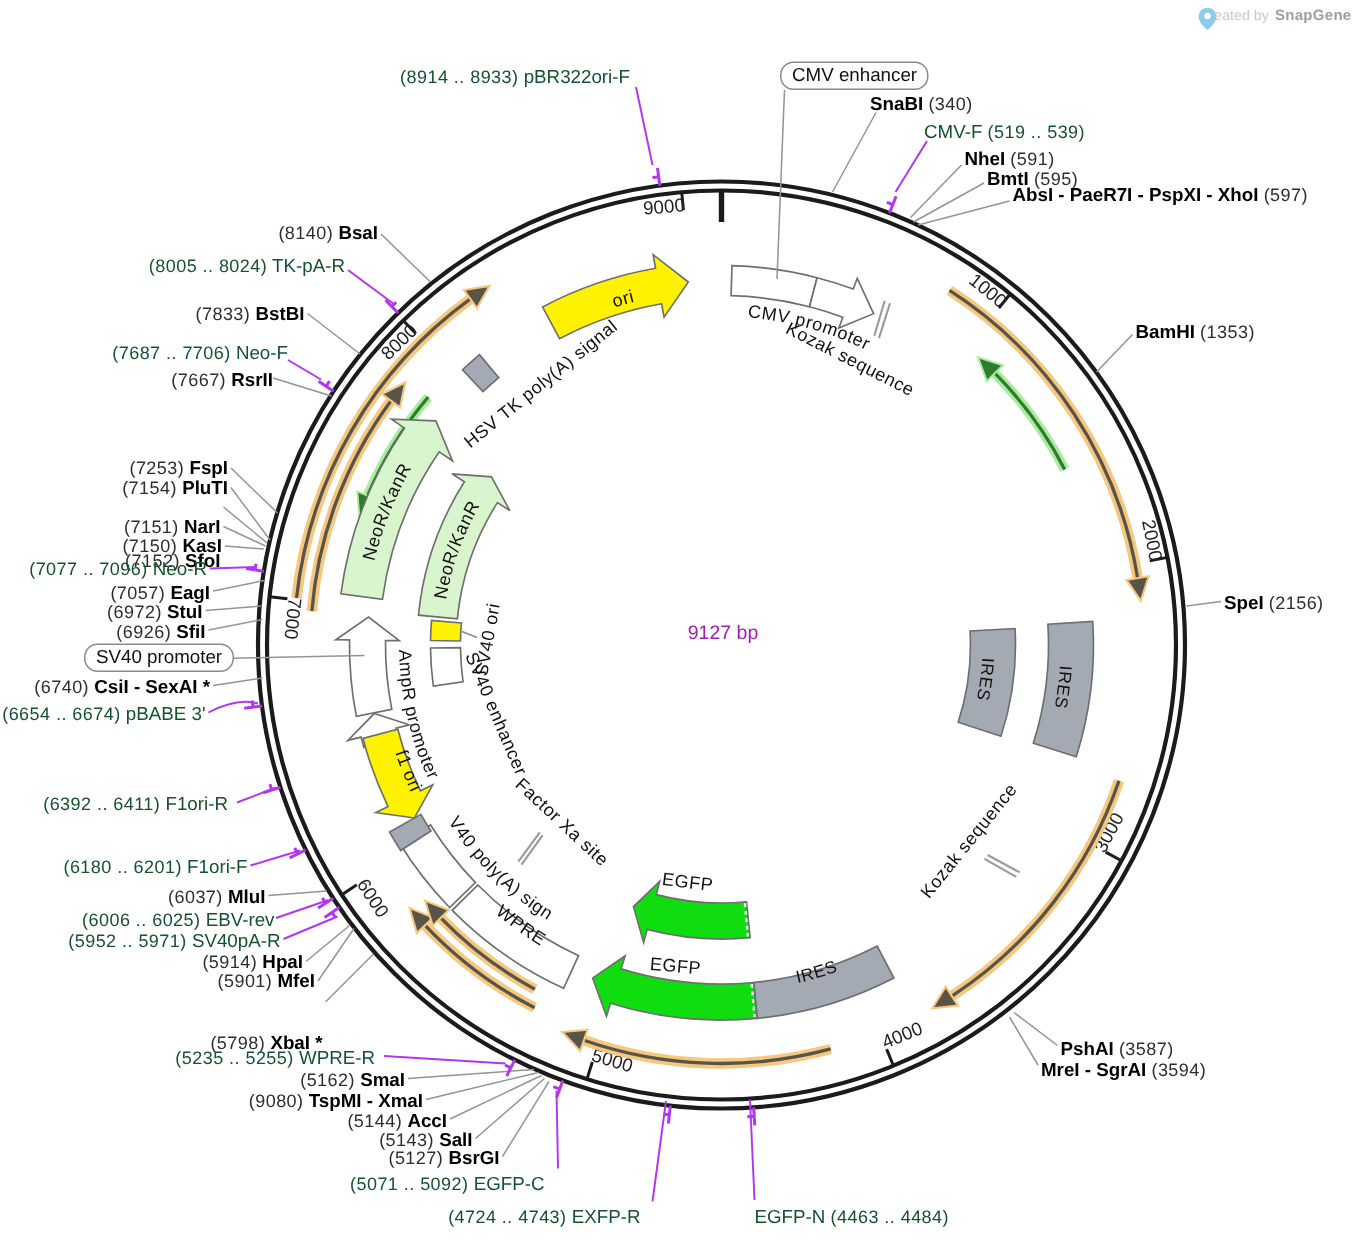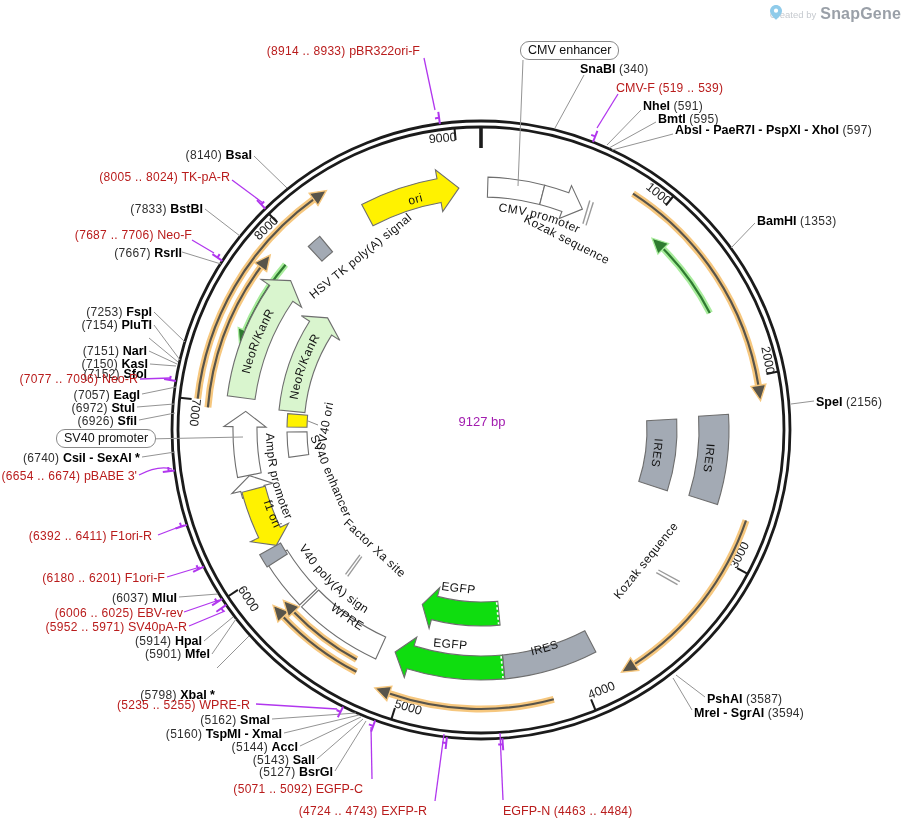--- a/index.html
+++ b/index.html
@@ -3,31 +3,31 @@
 <meta charset="utf-8">
 <style>
   html,body{margin:0;padding:0;background:#fff;}
   body{width:908px;height:828px;position:relative;overflow:hidden;
        font-family:"Liberation Sans","DejaVu Sans",sans-serif;}
   #stage{position:absolute;left:0;top:0;width:908px;height:828px;}
   svg{position:absolute;left:0;top:0;}
   .callout{position:absolute;white-space:nowrap;font-size:12.5px;color:#1a1a1a;line-height:14px;}
   .callout .loc{font-size:12px;color:#2e2e2e;letter-spacing:.3px;}
   .callout .name{font-weight:bold;color:#000;}
-  .callout.primer .loc,.callout.primer .name{color:#b91c1c;font-weight:normal;}
+  .callout.primer .loc,.callout.primer .name{color:#14532d;font-weight:normal;}
   .callout.r{text-align:left;}
   .callout.l{text-align:right;}
   .boxlabel{position:absolute;border:1px solid #8a8a8a;border-radius:9px;background:#fff;
             padding:0 7px;font-size:12.5px;color:#111;white-space:nowrap;height:17px;line-height:17px;}
   .titleblock{position:absolute;left:332px;top:412px;width:300px;text-align:center;}
   .titleblock .tname{font-weight:bold;font-size:14px;color:#000;}
   .titleblock .tlen{font-size:13px;color:#a21caf;margin-top:2px;}
   .watermark{position:absolute;right:7px;top:5px;display:flex;align-items:center;gap:4px;}
   .watermark .wm1{font-size:9.5px;color:#c6cacf;}
-  .watermark .wm2{font-size:16px;color:#9aa0a8;font-weight:bold;letter-spacing:.2px;}
+  .watermark .wm2{font-size:10px;color:#9aa0a8;font-weight:bold;letter-spacing:.2px;}
   .tick{font-size:12.5px;fill:#222;}
   .feat{font-size:12px;fill:#111;letter-spacing:.4px;}
   .featsm{font-size:11.5px;fill:#111;letter-spacing:.4px;}
 </style>
 </head>
 <body>
 
 <div id="stage">
 
 <svg width="908" height="828" viewBox="0 0 908 828">
@@ -276,21 +276,21 @@
 <div class="callout l primer" style="right:756px;top:529px;"><span class="loc">(6392 .. 6411)</span> <span class="name">F1ori-R</span></div>
 <div class="callout l primer" style="right:743px;top:571px;"><span class="loc">(6180 .. 6201)</span> <span class="name">F1ori-F</span></div>
 <div class="callout l" style="right:731px;top:591px;"><span class="loc">(6037)</span> <span class="name">MluI</span></div>
 <div class="callout l primer" style="right:725px;top:606px;"><span class="loc">(6006 .. 6025)</span> <span class="name">EBV-rev</span></div>
 <div class="callout l primer" style="right:721px;top:620px;"><span class="loc">(5952 .. 5971)</span> <span class="name">SV40pA-R</span></div>
 <div class="callout l" style="right:706px;top:634px;"><span class="loc">(5914)</span> <span class="name">HpaI</span></div>
 <div class="callout l" style="right:698px;top:647px;"><span class="loc">(5901)</span> <span class="name">MfeI</span></div>
 <div class="callout l" style="right:693px;top:661px;margin-top:27px;"><span class="loc">(5798)</span> <span class="name">XbaI *</span></div>
 <div class="callout l primer" style="right:658px;top:698px;"><span class="loc">(5235 .. 5255)</span> <span class="name">WPRE-R</span></div>
 <div class="callout l" style="right:638px;top:713px;"><span class="loc">(5162)</span> <span class="name">SmaI</span></div>
-<div class="callout l" style="right:626px;top:727px;"><span class="loc">(5160)</span> <span class="name">TspMI - XmaI</span></div>
+<div class="callout l" style="right:626px;top:727px;"><span class="loc">(9080)</span> <span class="name">TspMI - XmaI</span></div>
 <div class="callout l" style="right:610px;top:740px;"><span class="loc">(5144)</span> <span class="name">AccI</span></div>
 <div class="callout l" style="right:593px;top:753px;"><span class="loc">(5143)</span> <span class="name">SalI</span></div>
 <div class="callout l" style="right:575px;top:765px;"><span class="loc">(5127)</span> <span class="name">BsrGI</span></div>
 <div class="callout l primer" style="right:545px;top:782px;"><span class="loc">(5071 .. 5092)</span> <span class="name">EGFP-C</span></div>
 <div class="callout l primer" style="right:481px;top:804px;"><span class="loc">(4724 .. 4743)</span> <span class="name">EXFP-R</span></div>
 
 <div class="callout r" style="left:580px;top:62px;"><span class="name">SnaBI</span> <span class="loc">(340)</span></div>
 <div class="callout r primer" style="left:616px;top:81px;"><span class="name">CMV-F</span> <span class="loc">(519 .. 539)</span></div>
 <div class="callout r" style="left:643px;top:99px;"><span class="name">NheI</span> <span class="loc">(591)</span></div>
 <div class="callout r" style="left:658px;top:112px;"><span class="name">BmtI</span> <span class="loc">(595)</span></div>

